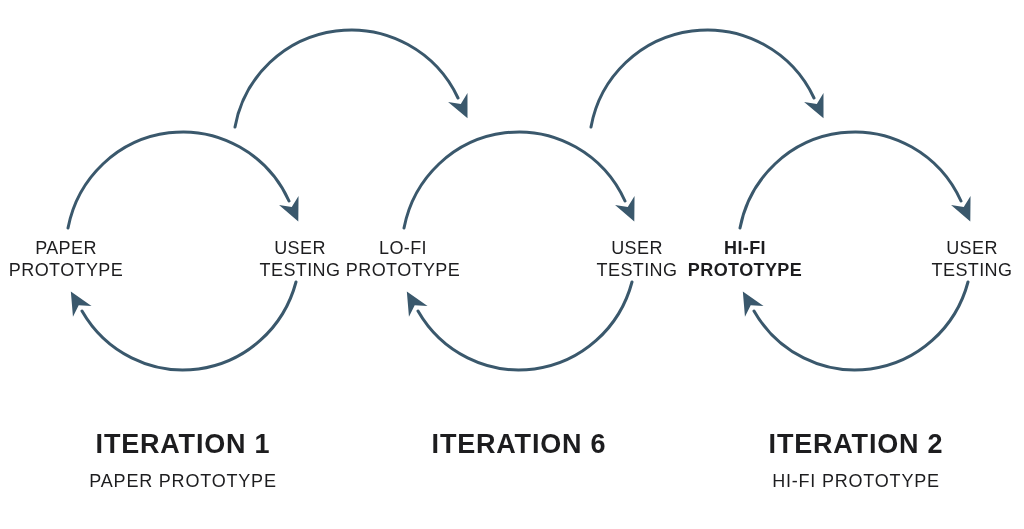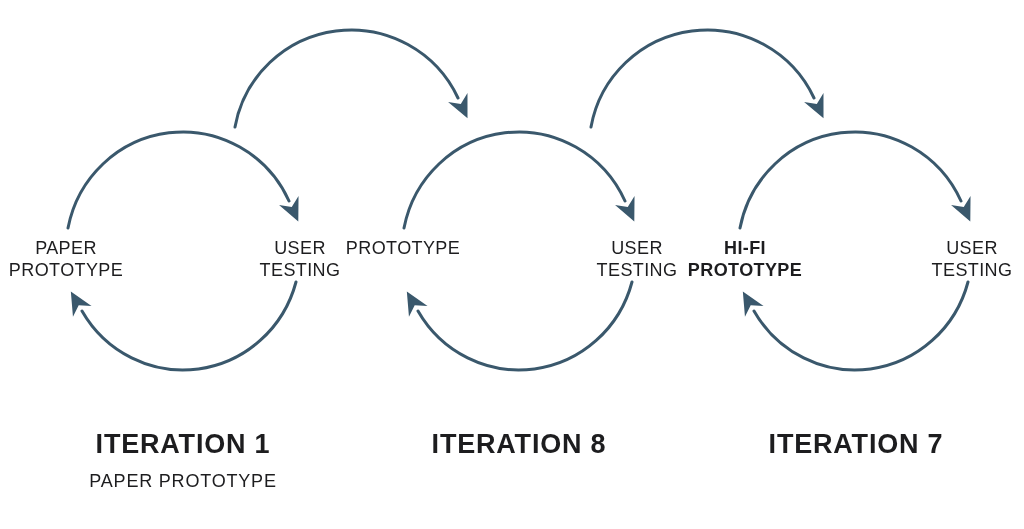--- a/index.html
+++ b/index.html
@@ -106,31 +106,33 @@
     <div>PROTOTYPE</div>
   </div>
   <div class="node-label node-x-300">
     <div>USER</div>
     <div>TESTING</div>
   </div>
   <div class="iter-title iter-x-183">ITERATION 1</div>
   <div class="iter-subtitle iter-x-183">PAPER PROTOTYPE</div>
 
   <div class="node-label node-x-403">
+    <div>LO-FI</div>
     <div>PROTOTYPE</div>
   </div>
   <div class="node-label node-x-637">
     <div>USER</div>
     <div>TESTING</div>
   </div>
-  <div class="iter-title iter-x-519">ITERATION 8</div>
+  <div class="iter-title iter-x-519">ITERATION 6</div>
 
   <div class="node-label node-x-745">
     <div>HI-FI</div>
     <div>PROTOTYPE</div>
   </div>
   <div class="node-label node-x-972">
     <div>USER</div>
     <div>TESTING</div>
   </div>
-  <div class="iter-title iter-x-856">ITERATION 7</div>
+  <div class="iter-title iter-x-856">ITERATION 2</div>
+  <div class="iter-subtitle iter-x-856">HI-FI PROTOTYPE</div>
 
 </div>
 
 </body></html>

